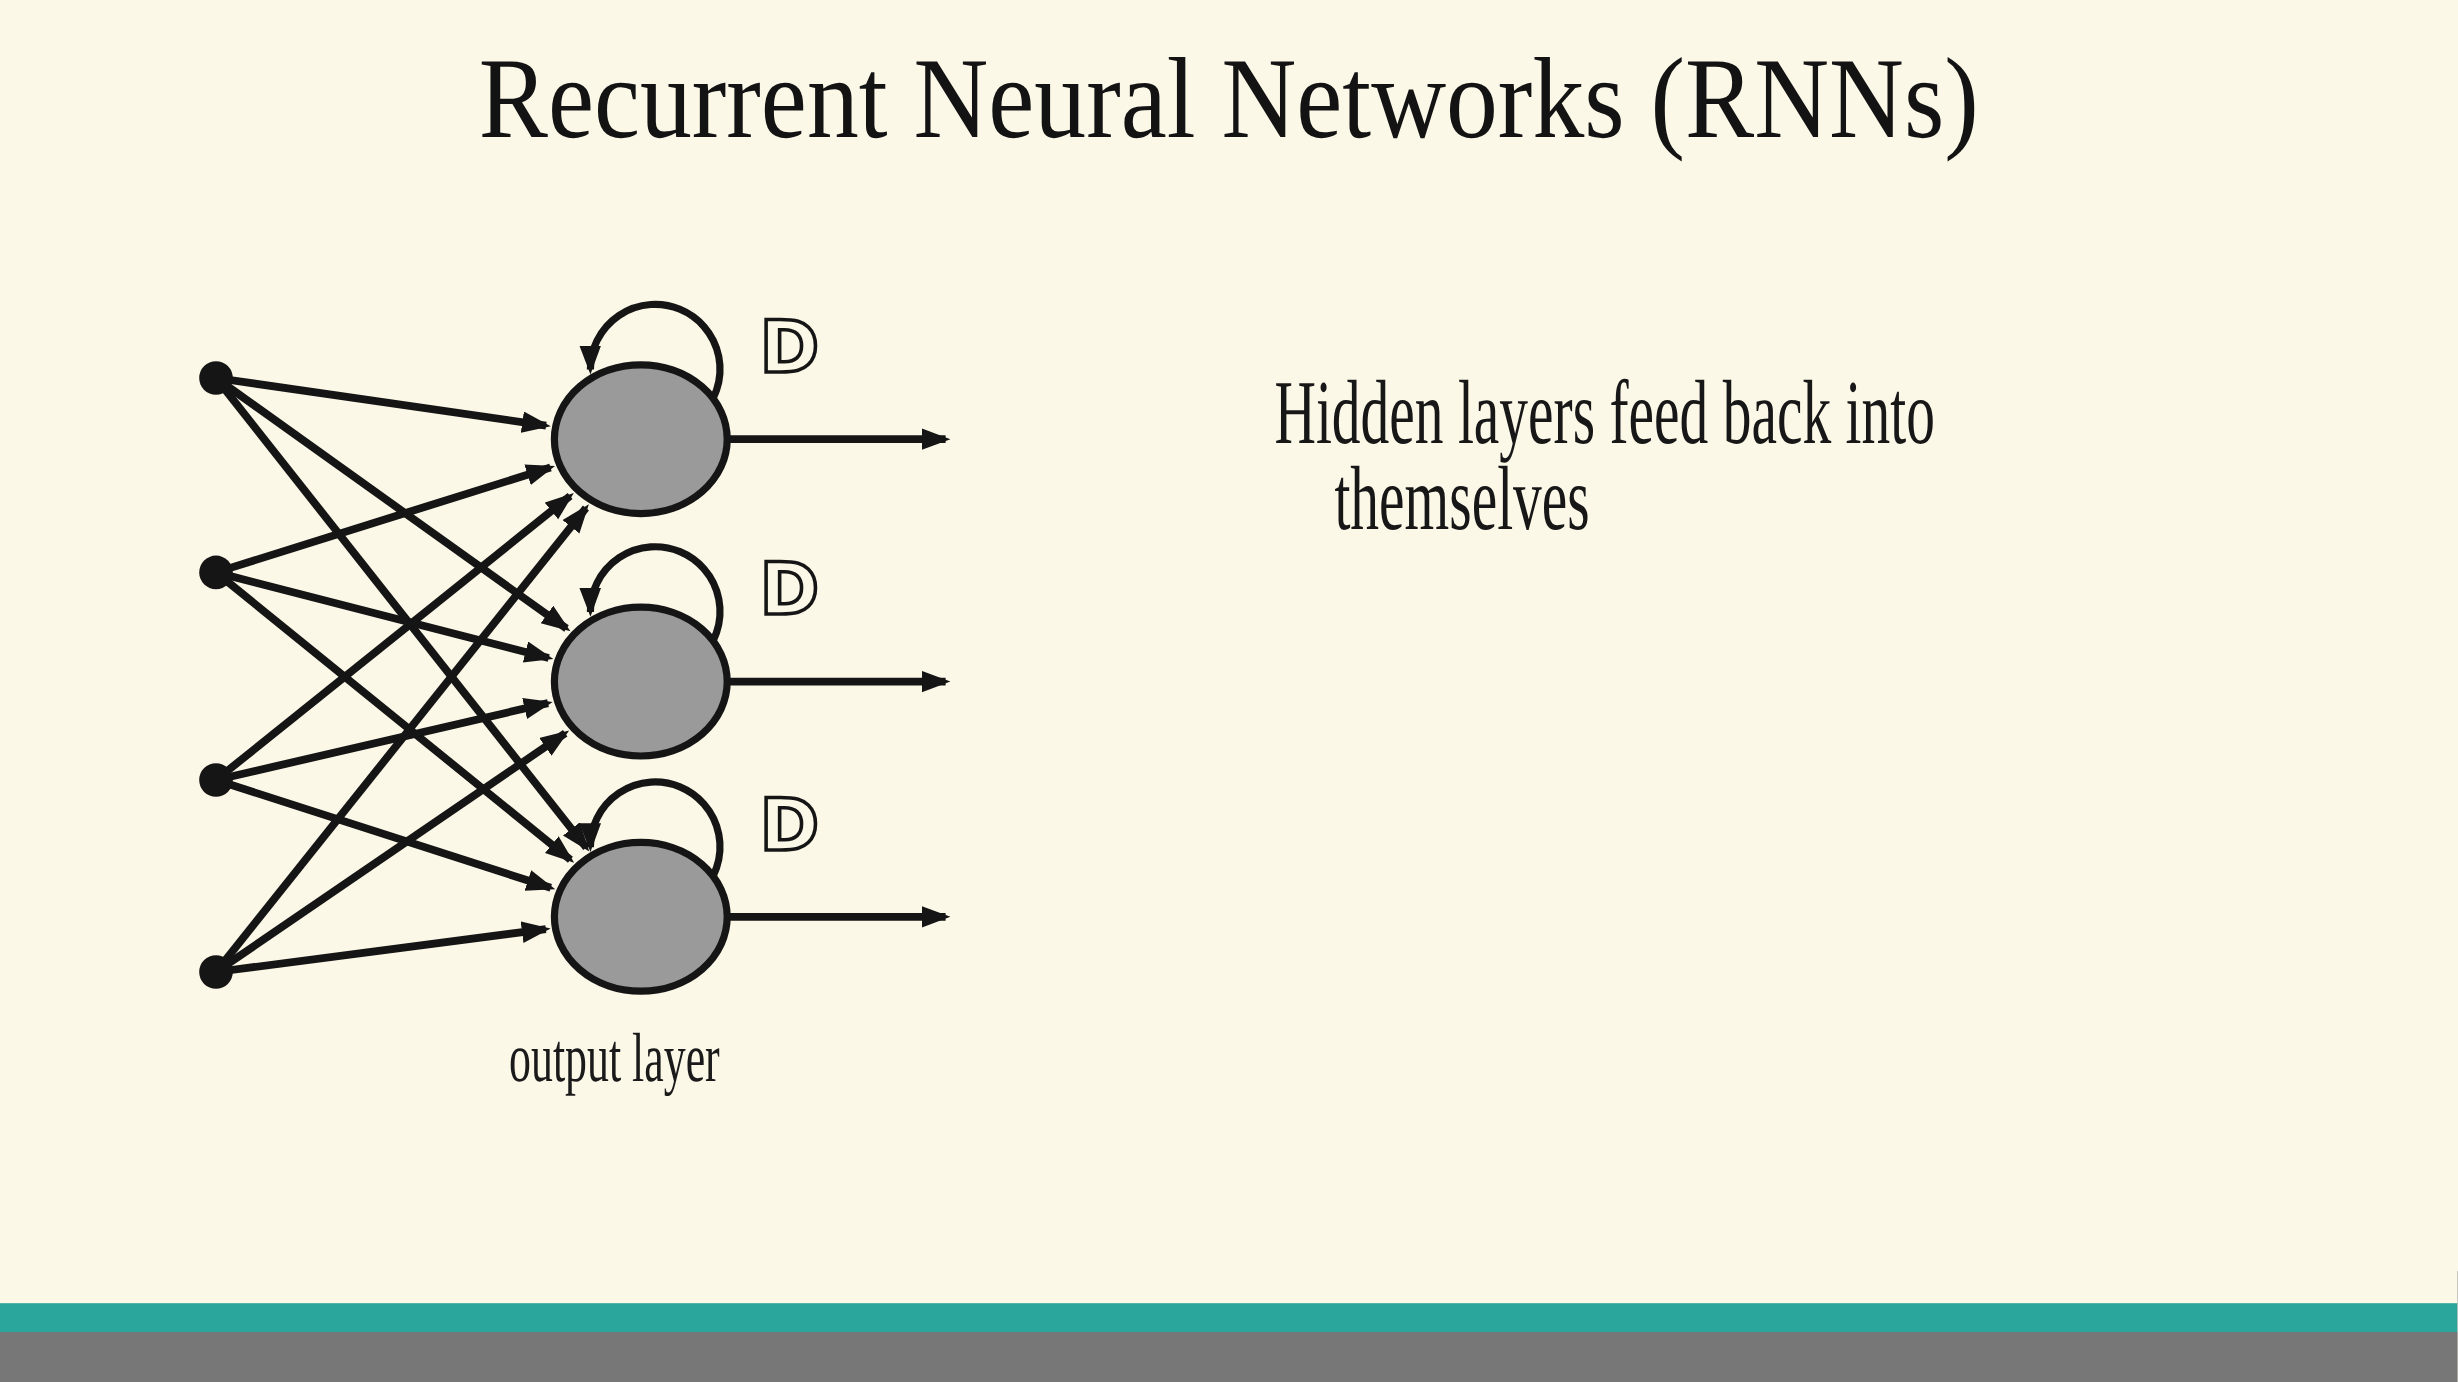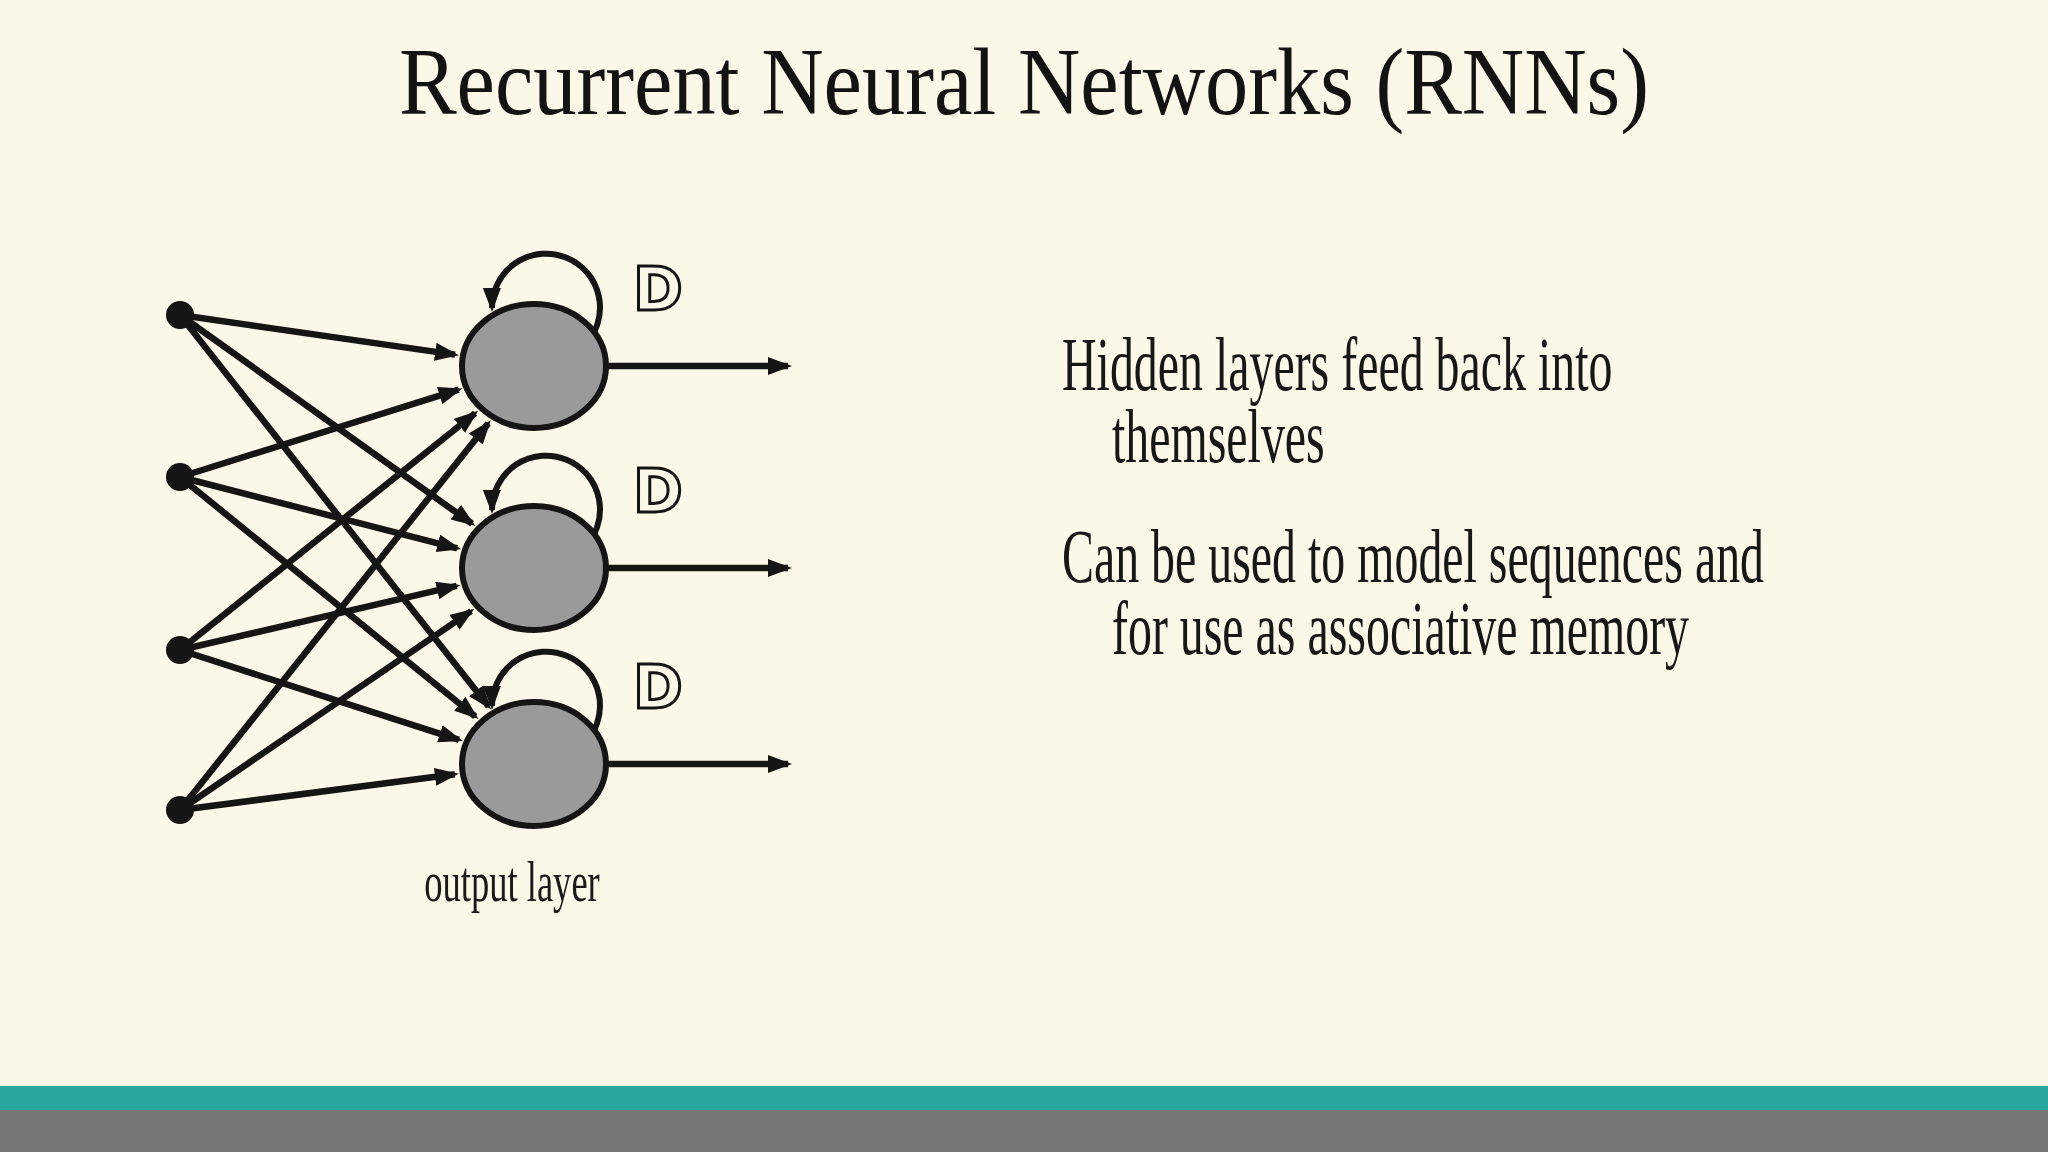--- a/index.html
+++ b/index.html
@@ -8,21 +8,21 @@
     position:relative; width:2048px; height:1110px;
     background:#fcf8e8; overflow:hidden; color:#151515;
   }
   .title{
     position:absolute; left:0; top:26px; width:2048px;
     font-size:96px; text-align:center; white-space:nowrap;
     transform:scaleX(0.90); transform-origin:center top;
     color:#131313;
   }
   .bullets{
-    position:absolute; left:1062px; top:328px; width:986px;
+    position:absolute; left:1062px; top:308px; width:986px;
   }
   .bullet{ margin:0 0 48px 0; }
   .bullet .line{
     height:72px; line-height:72px; font-size:76px; white-space:nowrap;
     transform:scaleX(0.63); transform-origin:left top;
     color:#171717;
   }
   .bullet .line.cont{ margin-left:50px; }
   .diagram{
     position:absolute; left:100px; top:230px; width:720px; height:720px;
@@ -80,20 +80,16 @@
       <circle cx="80" cy="580" r="14" fill="#151515"></circle>
     </svg>
 
   <div class="diagram-caption">output layer</div>
 
   <div class="bullets">
       <div class="bullet">
         <div class="line">Hidden layers feed back into</div>
         <div class="line cont">themselves</div>
       </div>
-      <div class="bullet">
-        <div class="line">Can be used to model sequences and</div>
-        <div class="line cont">for use as associative memory</div>
-      </div>
     </div>
 
   <div class="accent-bar"></div>
 </div>
 
 </body></html>

